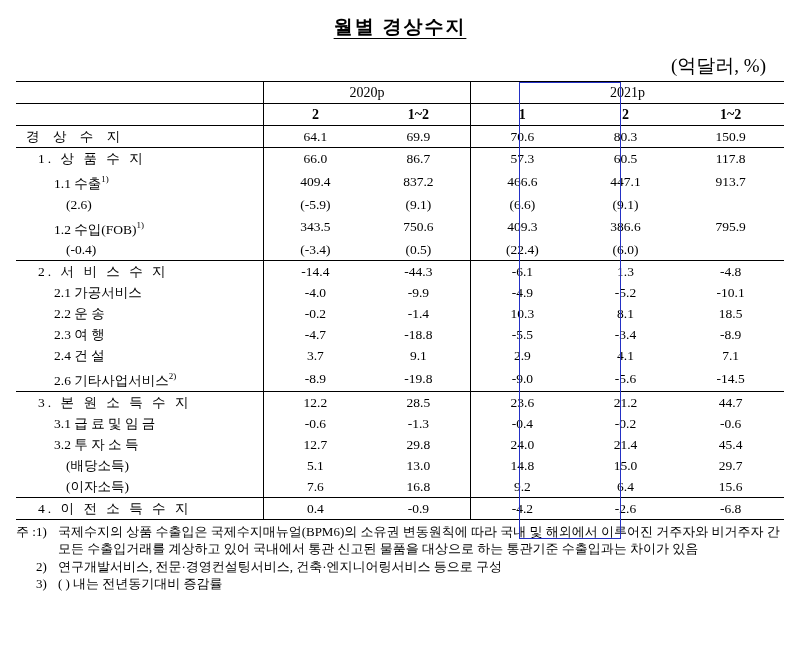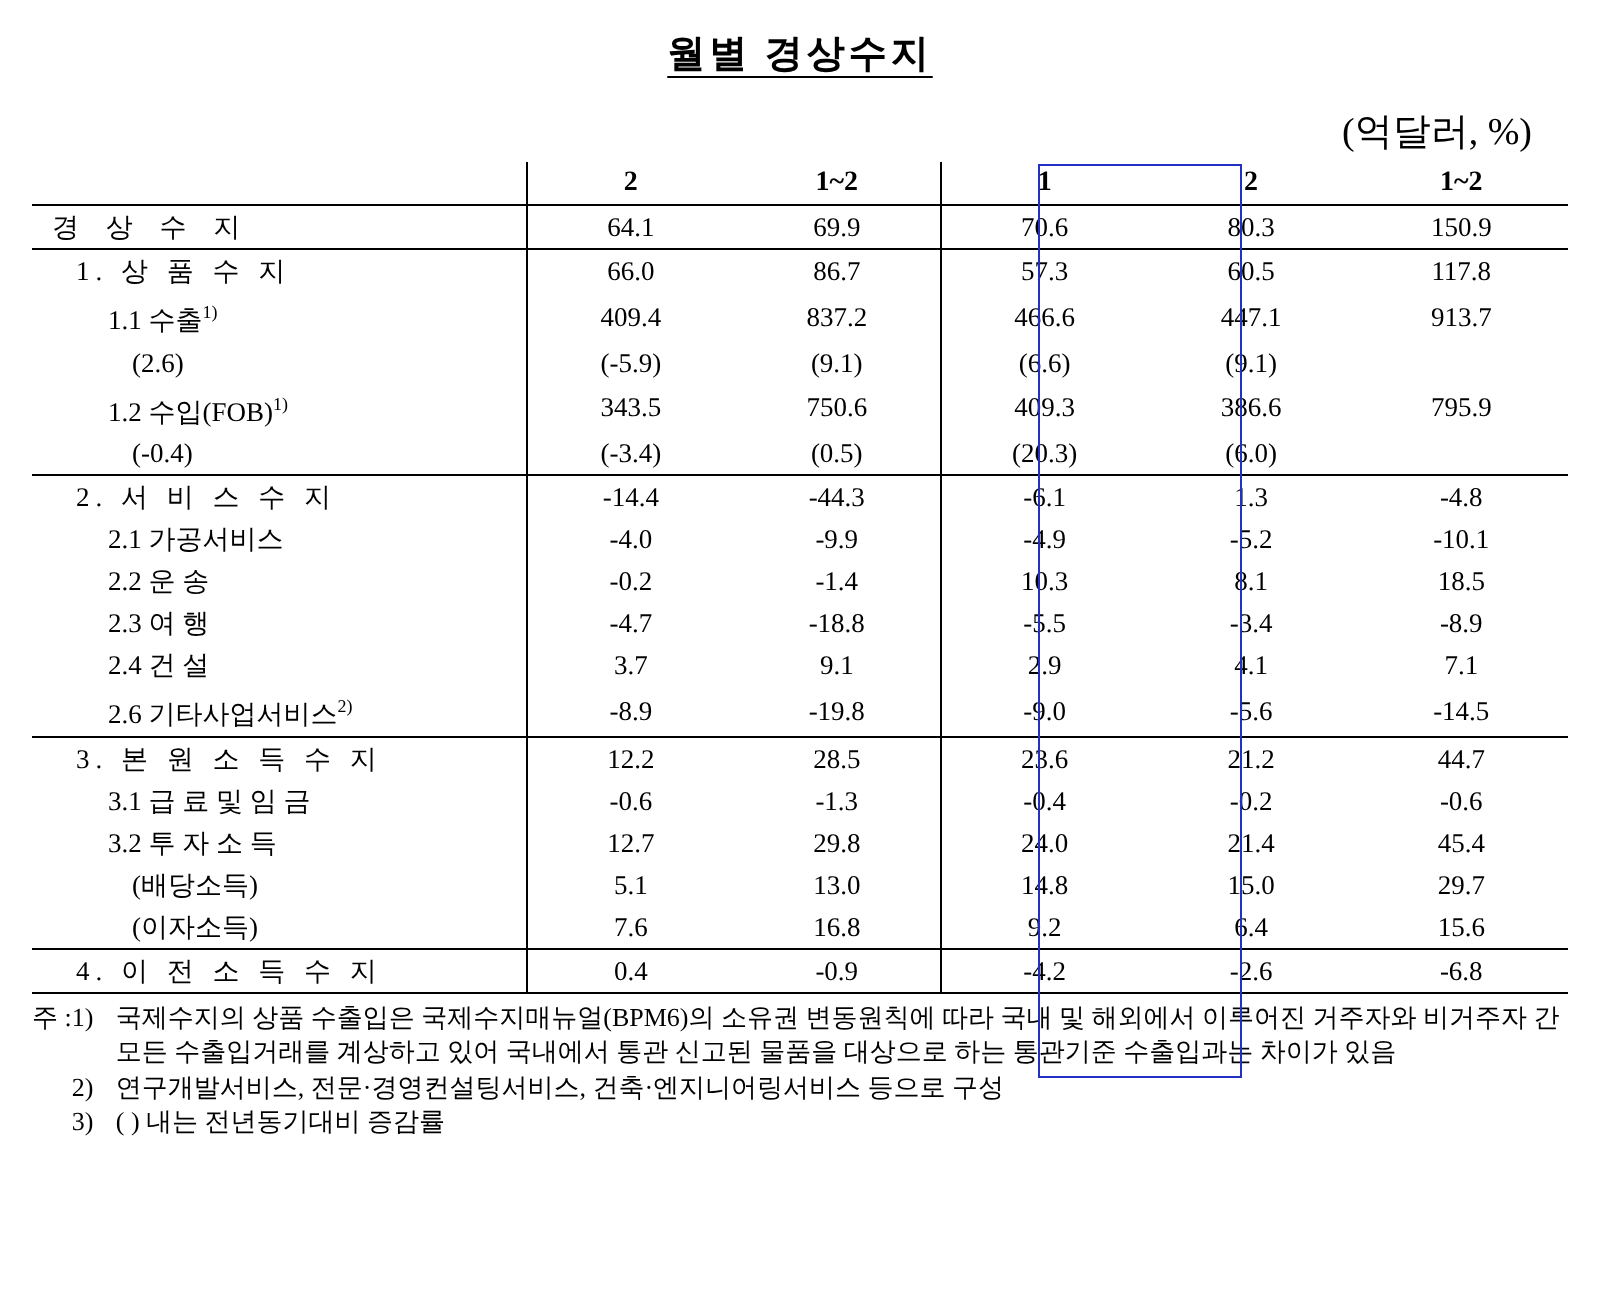--- a/index.html
+++ b/index.html
@@ -120,20 +120,25 @@
     <colgroup>
       <col class="c-label">
         <col class="c-num">
         <col class="c-num">
         <col class="c-num">
         <col class="c-num">
         <col class="c-num2">
     </colgroup>
     <thead>
       <tr>
+        <th class="hdr-top"></th>
+        <th class="hdr-top divline" colspan="2">2020p</th>
+        <th class="hdr-top divline" colspan="3">2021p</th>
+      </tr>
+      <tr>
         <th class="hdr-sub"></th>
         <th class="hdr-sub divline">2</th>
         <th class="hdr-sub">1~2</th>
         <th class="hdr-sub divline">1</th>
         <th class="hdr-sub">2</th>
         <th class="hdr-sub">1~2</th>
       </tr>
     </thead>
     <tbody>
 
@@ -179,21 +184,21 @@
         <td class="num">750.6</td>
         <td class="num divline">409.3</td>
         <td class="num b">386.6</td>
         <td class="num">795.9</td>
       </tr>
 
       <tr>
         <td class="label b ind3">(-0.4)</td>
         <td class="num divline">(-3.4)</td>
         <td class="num">(0.5)</td>
-        <td class="num divline b">(20.3)</td>
+        <td class="num divline b">(22.4)</td>
         <td class="num">(6.0)</td>
         <td class="num"></td>
       </tr>
 
       <tr class="grp-sep">
         <td class="label b ind1 sp2">2. 서 비 스 수 지</td>
         <td class="num b divline">-14.4</td>
         <td class="num">-44.3</td>
         <td class="num divline">-6.1</td>
         <td class="num b">1.3</td>

